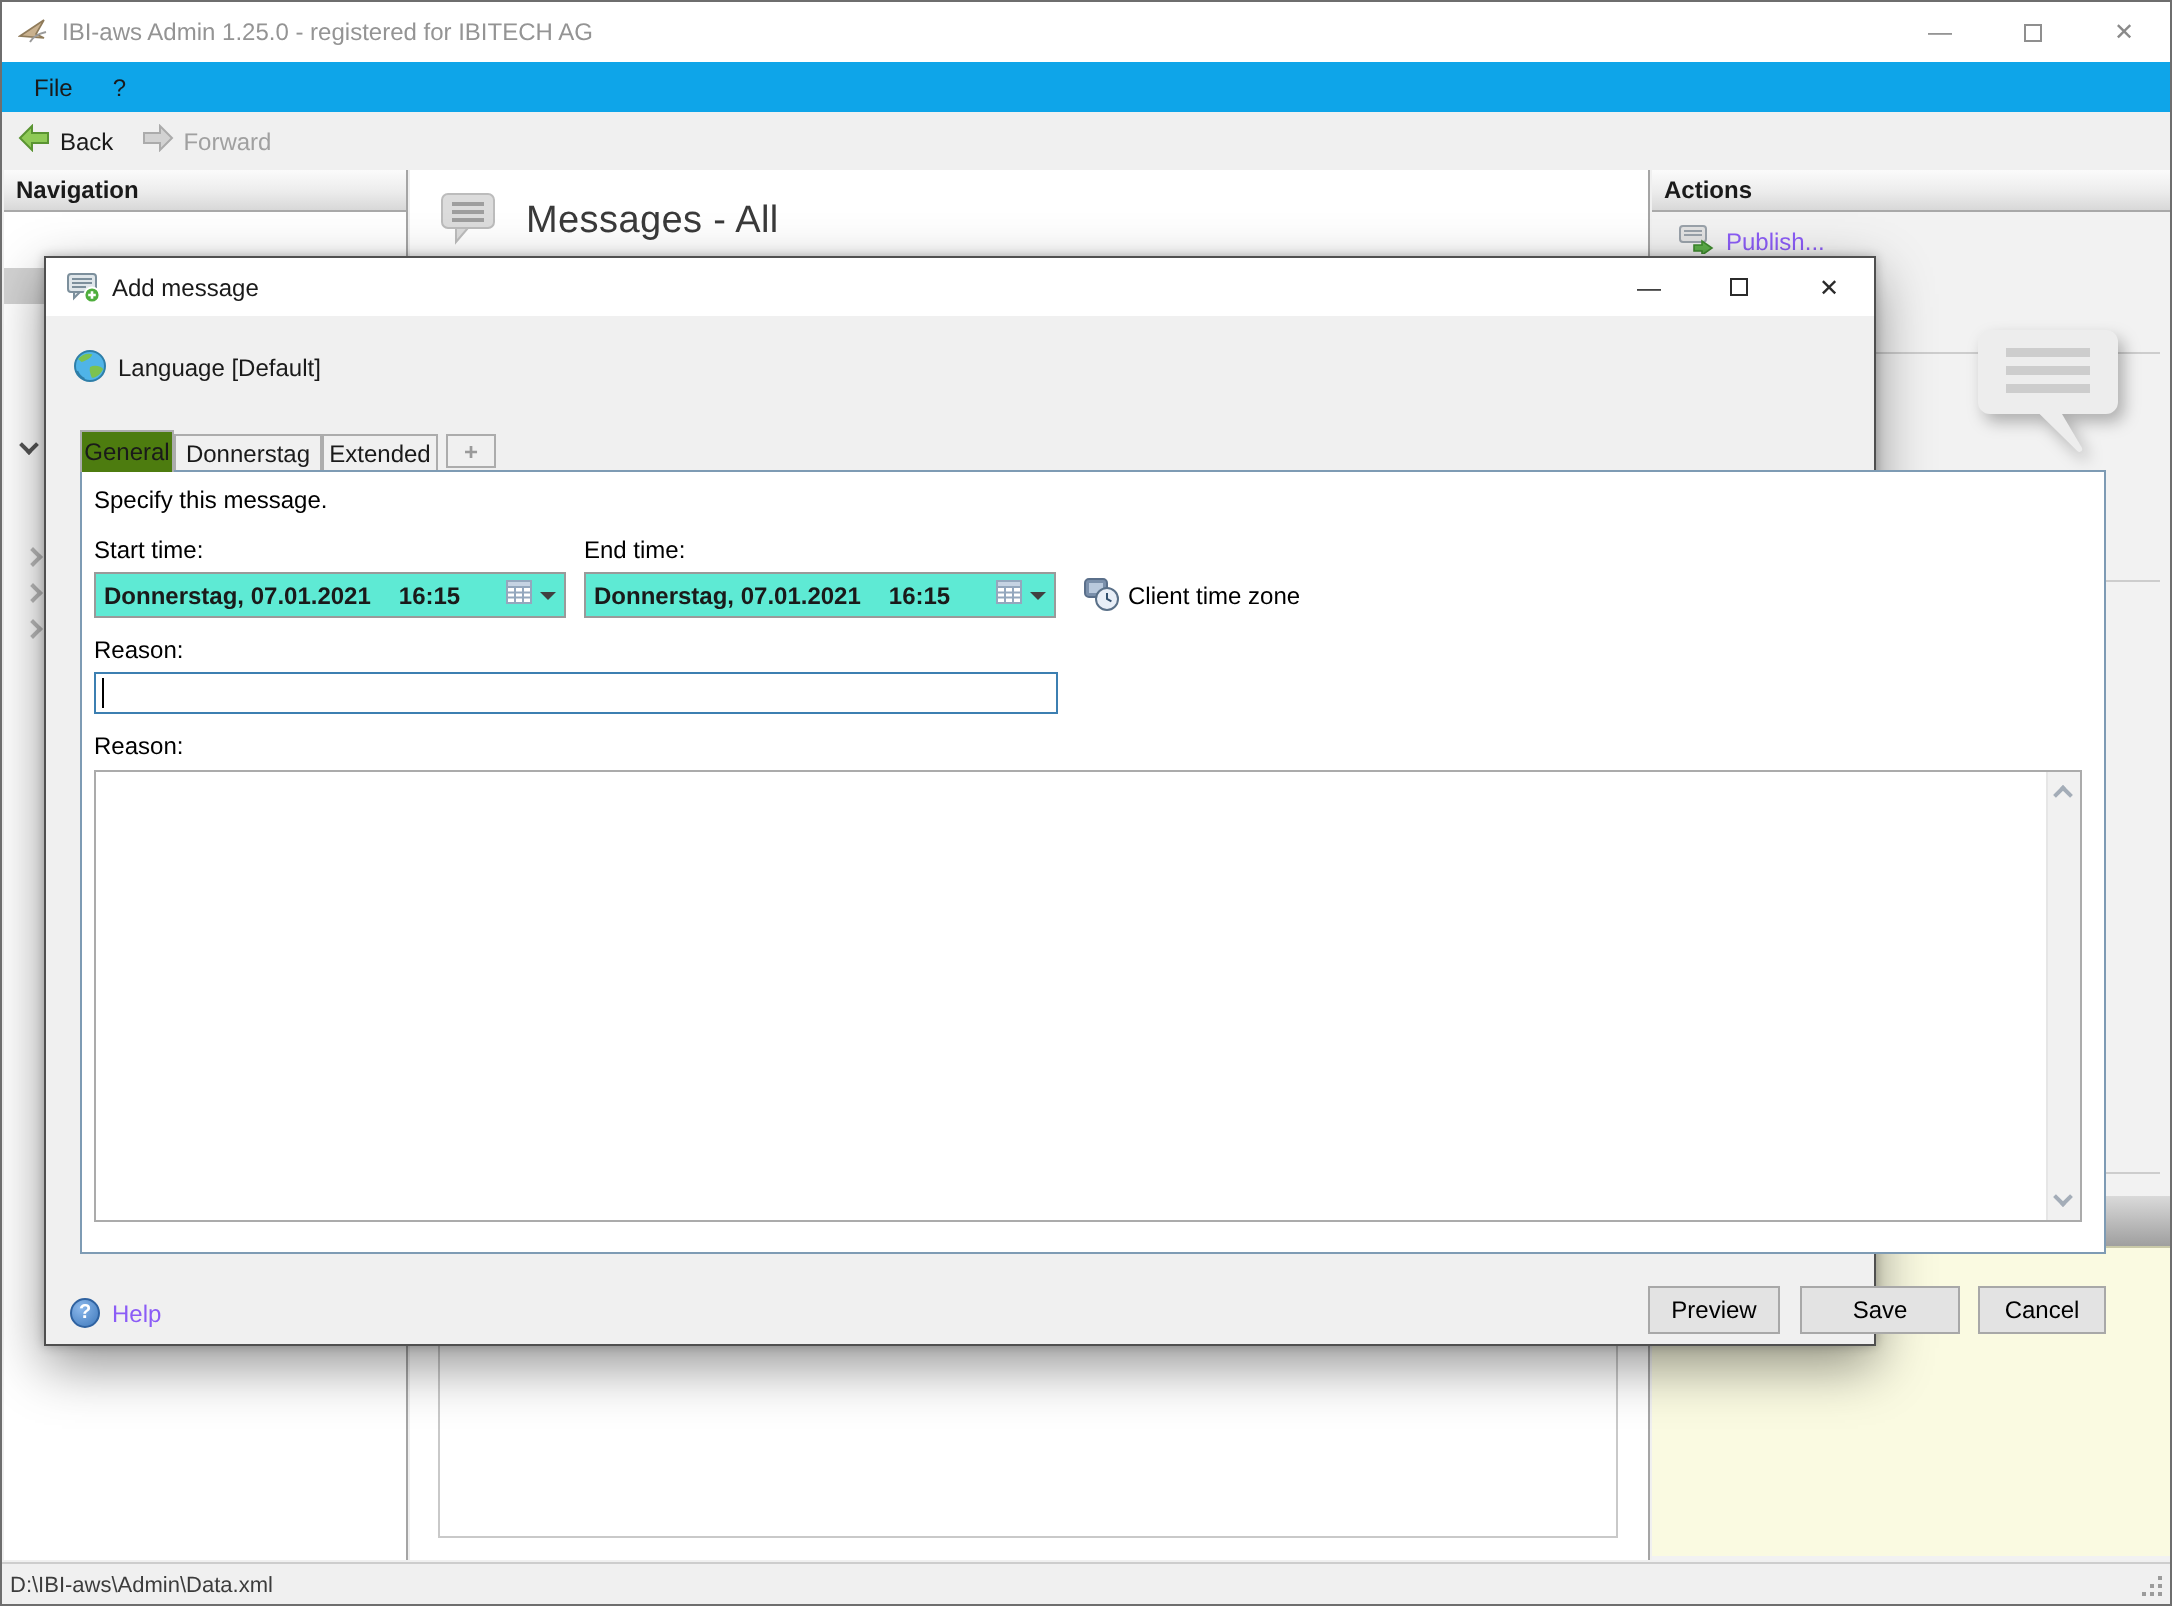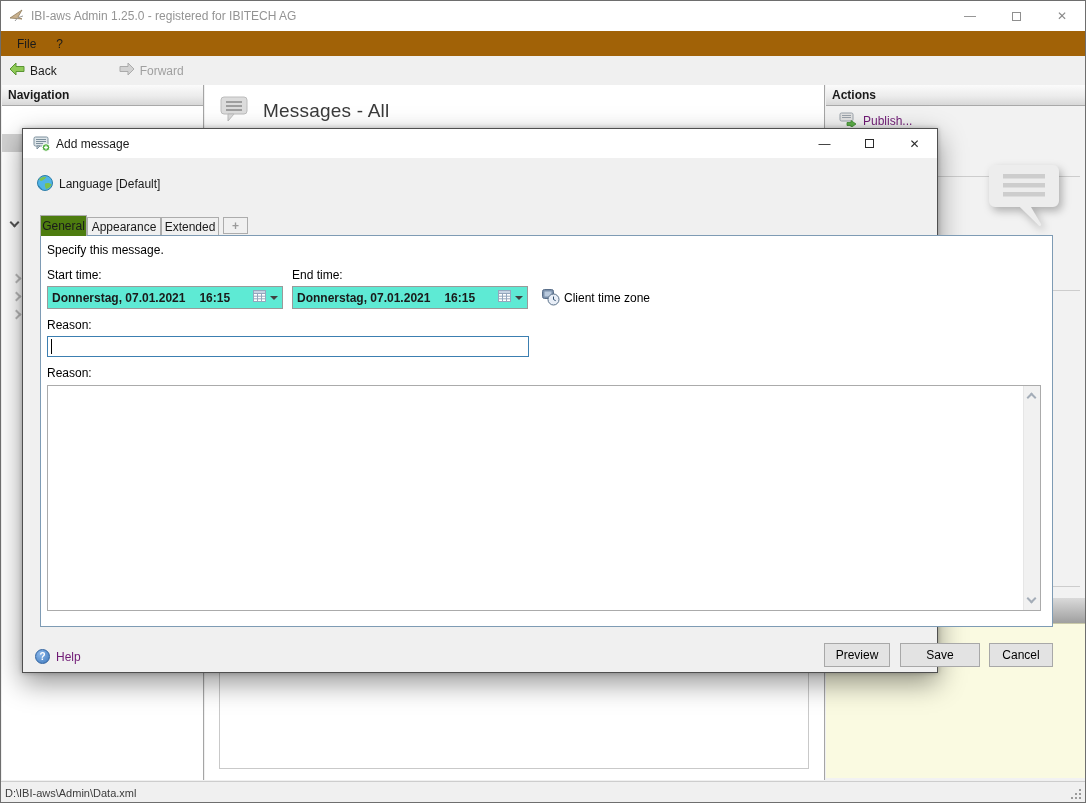--- a/index.html
+++ b/index.html
@@ -7,39 +7,39 @@
   #stage{position:relative;width:1086px;height:803px;background:#f0f0f0;
          font-family:"Liberation Sans",sans-serif;font-size:12px;color:#1a1a1a;
          border:1px solid #6e6e6e;overflow:hidden;}
   .abs{position:absolute;}
 
   
   .titlebar{left:0;top:0;width:100%;height:30px;background:#fff;display:flex;align-items:center;}
   .titlebar .title{color:#949494;margin-left:6px;}
   .win-controls{position:absolute;right:0;top:0;height:30px;display:flex;}
   .win-btn{width:46px;height:30px;display:flex;align-items:center;justify-content:center;color:#8a8a8a;}
-  .menubar{left:0;top:30px;width:100%;height:25px;background:#a16207;display:flex;align-items:center;padding-left:6px;}
+  .menubar{left:0;top:30px;width:100%;height:25px;background:#0ea5e9;display:flex;align-items:center;padding-left:6px;}
   .menu-item{padding:0 10px;}
-  .toolbar{left:0;top:55px;width:100%;height:29px;background:#f0f0f0;display:flex;align-items:center;padding-left:8px;gap:48px;}
+  .toolbar{left:0;top:55px;width:100%;height:29px;background:#f0f0f0;display:flex;align-items:center;padding-left:8px;}
   .tool-item{display:flex;align-items:center;gap:5px;margin-right:14px;}
   .dim{color:#a0a0a0;}
 
   
   .panel-header{height:21px;background:linear-gradient(180deg,#fbfbfb 0%,#ececec 55%,#d8d8d8 100%);
                 border-bottom:1px solid #a9a9a9;font-weight:bold;display:flex;align-items:center;padding-left:6px;}
   .panel-left{left:1px;top:84px;width:202px;height:695px;background:#fff;border-right:1px solid #a5a5a5;}
   .panel-main{left:204px;top:84px;width:620px;height:695px;background:#fff;border-right:1px solid #a5a5a5;}
   .panel-actions{left:825px;top:84px;width:260px;height:695px;background:#f2f2f2;}
   .tree-row{display:flex;align-items:center;gap:7px;padding-left:8px;height:18px;margin-top:5px;}
   .sel-bar{left:0;top:49px;width:100%;height:18px;background:#d2d2d2;}
   .chev{display:inline-block;width:7px;height:7px;border-right:2px solid #555;border-bottom:2px solid #555;}
   .chev.right{transform:rotate(-45deg);border-color:#bdbdbd;}
   .chev.down{transform:rotate(45deg);}
   .big-title{font-size:19px;color:#3a3a3a;letter-spacing:.2px;}
-  .link{color:#701a75;}
+  .link{color:#8b5cf6;}
   .sep-line{height:1px;background:#cdcdcd;left:4px;right:6px;}
   .gray-band{left:0;width:100%;background:linear-gradient(180deg,#dadada,#9f9f9f);}
   .yellow-box{left:0;width:100%;background:#fafae1;border-top:1px solid #c9c9a8;}
 
   .statusbar{left:0;top:780px;width:100%;height:23px;background:#f0f0f0;border-top:1px solid #cdcdcd;
              display:flex;align-items:center;padding-left:4px;font-size:11px;color:#3c3c3c;}
 
   
   .dialog{left:21px;top:127px;width:916px;height:545px;background:#f0f0f0;border:1px solid #4f4f4f;
           box-shadow:0 10px 26px rgba(0,0,0,.42),0 0 5px rgba(0,0,0,.25);}
@@ -216,21 +216,21 @@
           <rect x="16" y="10" width="42" height="4.5" fill="#cdcdcd"></rect>
           <rect x="16" y="19" width="42" height="4.5" fill="#cdcdcd"></rect>
           <rect x="16" y="28" width="42" height="4.5" fill="#cdcdcd"></rect>
         </svg>
     </span>
 
     <div class="tab active" style="left:17px;top:86px;width:47px;height:21px;">
         <span>General</span>
       </div>
     <div class="tab" style="left:64px;top:88px;width:74px;height:18px;">
-        <span>Appearance</span>
+        <span>Donnerstag</span>
       </div>
     <div class="tab" style="left:138px;top:88px;width:58px;height:18px;">
         <span>Extended</span>
       </div>
     <div class="tab" style="left:200px;top:88px;width:25px;height:17px;border-bottom:1px solid #acacac;color:#9a9a9a;font-weight:bold;">
         <span>+</span>
       </div>
 
     <div class="abs tab-panel"></div>
 

